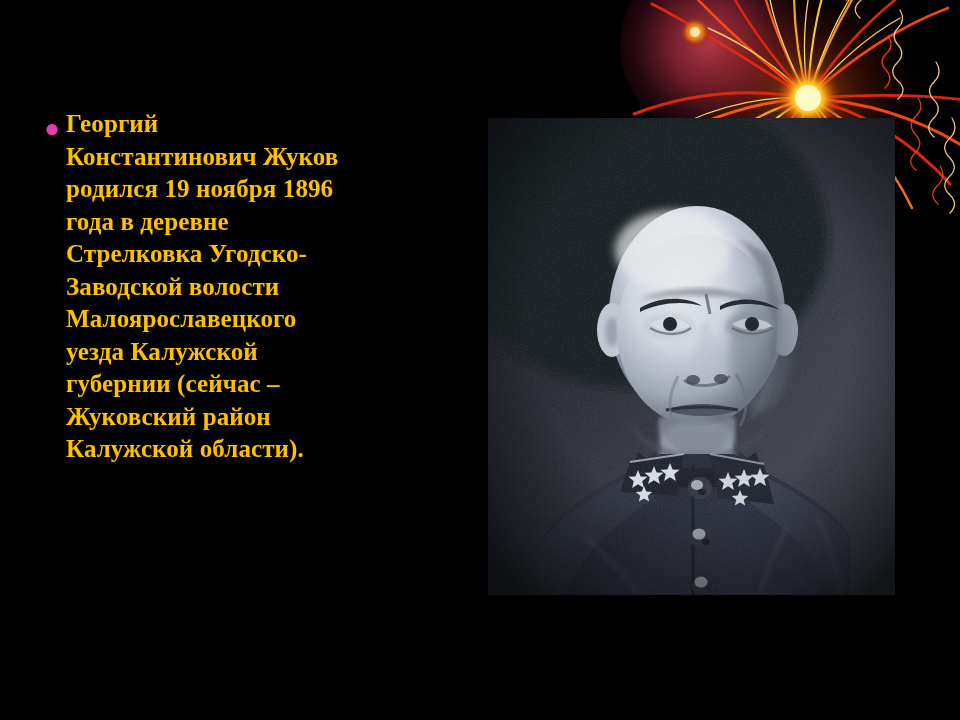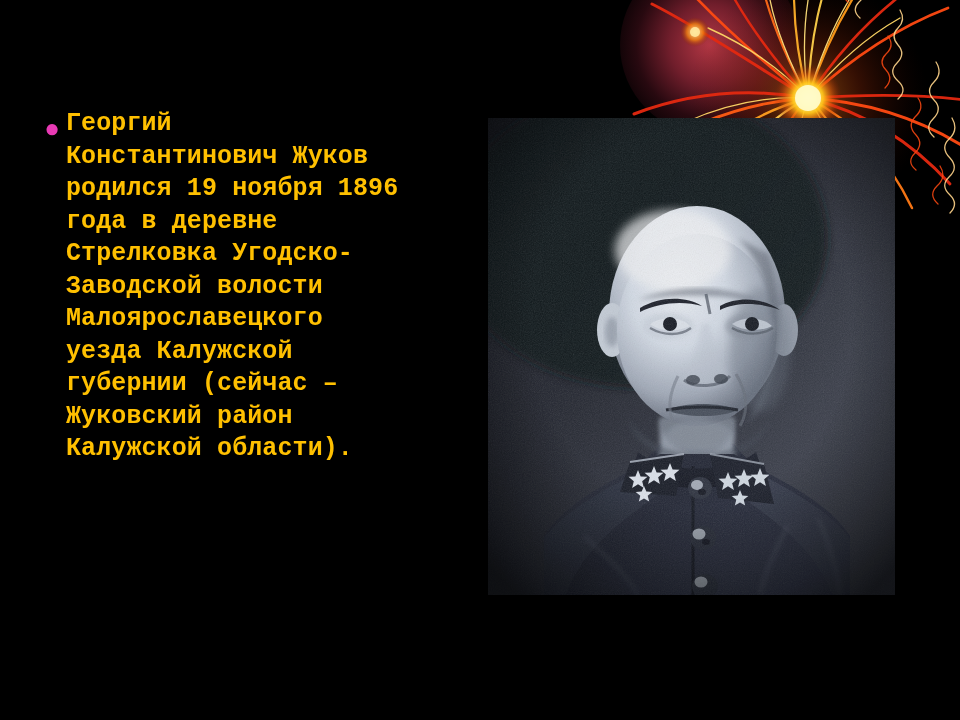--- a/index.html
+++ b/index.html
@@ -64,21 +64,21 @@
     font-size: 26px;
     line-height: 32px;
     width: 28px;
     flex: 0 0 28px;
     text-align: center;
     margin-top: 4px;
   }
   #bullet-text {
     flex: 1 1 auto;
     color: #ffc000;
-    font-family: Liberation Mono, monospace;
+    font-family: Liberation Serif, serif;
     font-weight: bold;
     font-size: 25px;
     line-height: 32.5px;
     letter-spacing: 0.1px;
     white-space: pre-line;
   }
 
   
   #portrait {
     position: absolute;

